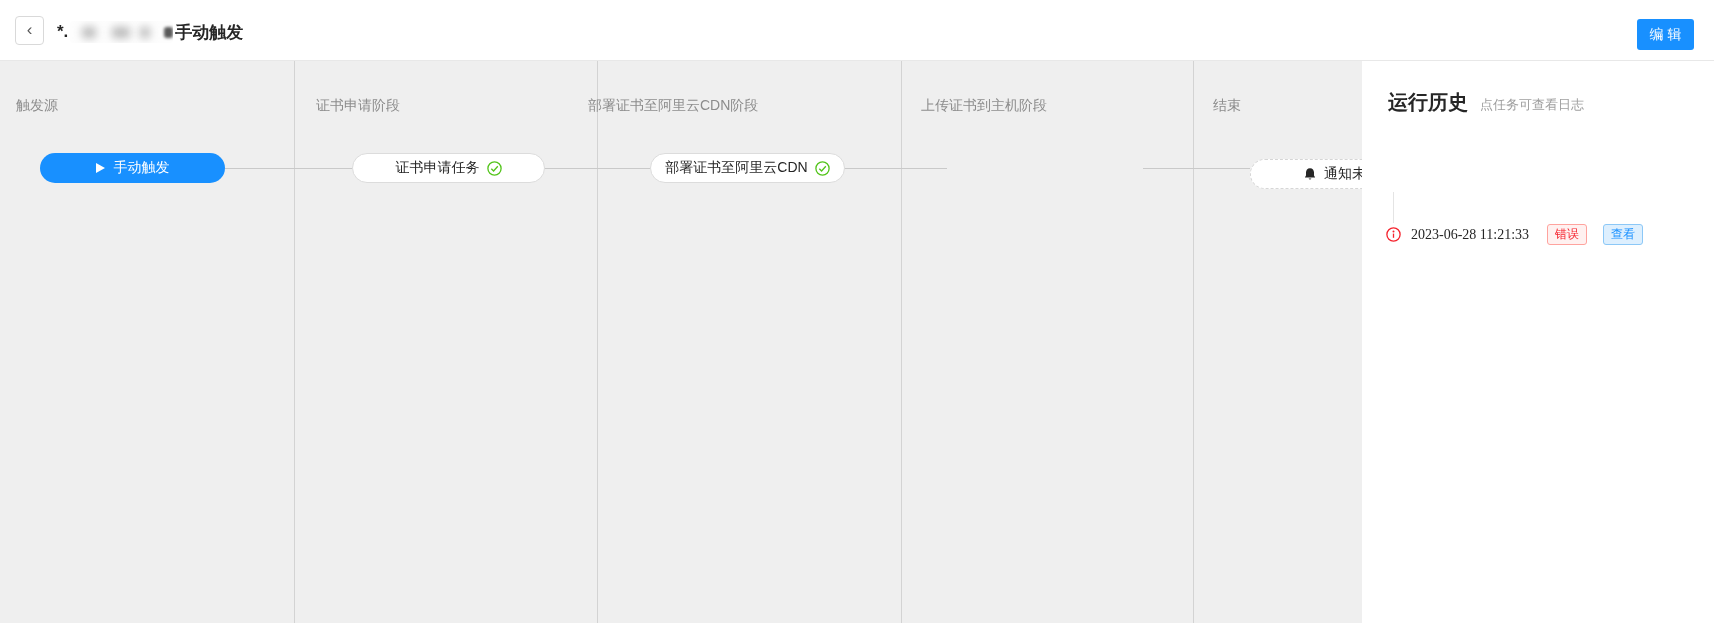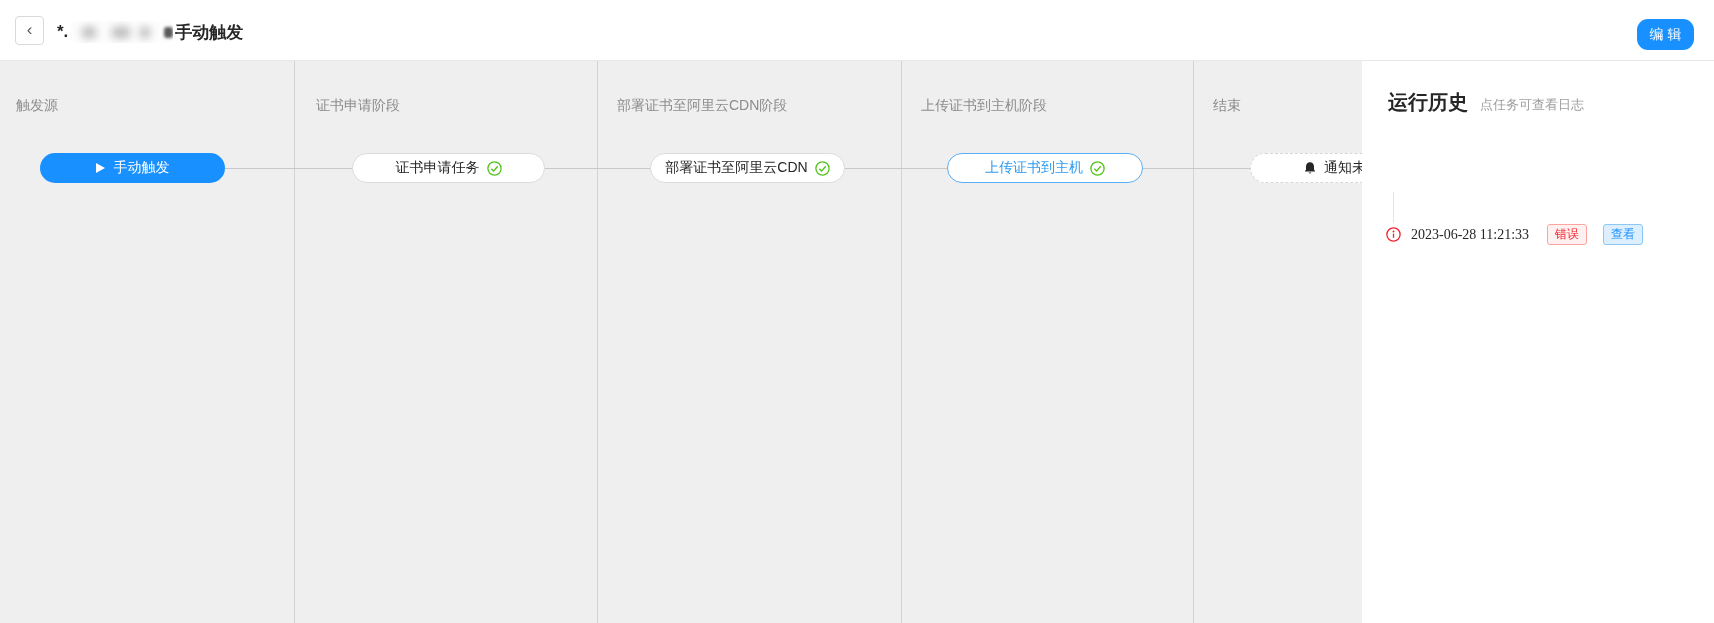--- a/index.html
+++ b/index.html
@@ -17,38 +17,38 @@
     display:flex; align-items:center; font-size:17px; font-weight:bold; color:#262626; }
   .redacted { position:relative; display:inline-block; width:103px; height:22px;
     margin:0 2px; background:#fdfdfd; border-radius:3px; overflow:hidden; }
   .redacted .smudge { position:absolute; top:6px; height:11px; background:#b9b9b9;
     filter:blur(4px); border-radius:3px; }
   .redacted .s1 { left:12px; width:14px; }
   .redacted .s2 { left:42px; width:18px; }
   .redacted .s3 { left:70px; width:10px; }
   .redacted .s4 { left:94px; width:9px; background:#5a5a5a; filter:blur(1.5px); }
   .edit-btn { position:absolute; left:1637px; top:19px; width:57px; height:31px;
-    background:#1890ff; color:#fff; border:none; border-radius:11px; font-size:14px;
+    background:#1890ff; color:#fff; border:none; border-radius:3px; font-size:14px;
     cursor:pointer; font-family:inherit; }
 
   
   .board { position:absolute; left:0; top:61px; width:1714px; height:562px;
     background:#efefef; }
   .v-divider { position:absolute; top:0; bottom:0; width:1px; background:#d3d3d3; }
   .stage-label { position:absolute; top:36px; font-size:14px; color:#8c8c8c;
     white-space:nowrap; }
 
   .pill { position:absolute; top:92px; height:30px; border-radius:15px;
     display:flex; align-items:center; justify-content:center; font-size:14px;
     white-space:nowrap; cursor:pointer; z-index:1; }
   .pill-trigger { background:#1890ff; color:#fff; border:none; gap:9px; }
   .pill-task { background:#fff; border:1px solid #dcdcdc; color:#262626; gap:7px; }
   .pill-selected { background:#fff; border:1px solid #57aef7; color:#2f9bf0; gap:7px; }
   .pill-dashed { background:#fff; border:1px dashed #d6d6d6; color:#262626;
-    justify-content:flex-start; padding-left:52px; gap:7px; overflow:hidden; }
+    justify-content:flex-start; padding-left:52px; gap:7px; overflow:hidden;margin-top:6px; }
   .connector { position:absolute; top:107px; height:1px; background:#c9c9c9; }
 
   .play-icon { width:0; height:0; border-left:9px solid #fff;
     border-top:5.5px solid transparent; border-bottom:5.5px solid transparent; }
 
   
   .panel { position:absolute; left:1362px; top:61px; width:384px; height:562px;
     background:#fff; z-index:3;font-family:Liberation Serif, serif; }
   .panel-head { position:absolute; left:26px; top:28px; display:flex;
     align-items:baseline; gap:12px; }
@@ -89,21 +89,21 @@
 </div>
 
 <div class="board">
   <div class="v-divider" style="left:294px"></div>
   <div class="v-divider" style="left:597px"></div>
   <div class="v-divider" style="left:901px"></div>
   <div class="v-divider" style="left:1193px"></div>
 
   <div class="stage-label" style="left:16px">触发源</div>
   <div class="stage-label" style="left:316px">证书申请阶段</div>
-  <div class="stage-label" style="left:617px">部署证书至阿里云CDN阶段</div>
+  <div class="stage-label" style="left:588px">部署证书至阿里云CDN阶段</div>
   <div class="stage-label" style="left:921px">上传证书到主机阶段</div>
   <div class="stage-label" style="left:1213px">结束</div>
 
   <div class="connector" style="left:225px; width:127px"></div>
   <div class="connector" style="left:545px; width:105px"></div>
   <div class="connector" style="left:845px; width:102px"></div>
   <div class="connector" style="left:1143px; width:107px"></div>
 
   <div class="pill pill-trigger" style="left:40px; width:185px">
     <span class="play-icon"></span>
@@ -119,27 +119,20 @@
   </div>
 
   <div class="pill pill-task" style="left:650px; width:195px">
     <span>部署证书至阿里云CDN</span>
     <svg width="15" height="15" viewBox="0 0 15 15">
       <circle cx="7.5" cy="7.5" r="6.6" fill="none" stroke="#52c41a" stroke-width="1.3"></circle>
       <path d="M4.3 7.7 L6.6 10 L10.8 5.2" fill="none" stroke="#52c41a" stroke-width="1.3"></path>
     </svg>
   </div>
 
-  <div class="pill pill-selected" style="left:947px; width:196px">
-    <span>上传证书到主机</span>
-    <svg width="15" height="15" viewBox="0 0 15 15">
-      <circle cx="7.5" cy="7.5" r="6.6" fill="none" stroke="#52c41a" stroke-width="1.3"></circle>
-      <path d="M4.3 7.7 L6.6 10 L10.8 5.2" fill="none" stroke="#52c41a" stroke-width="1.3"></path>
-    </svg>
-  </div>
 
   <div class="pill pill-dashed" style="left:1250px; width:195px">
     <svg width="14" height="15" viewBox="0 0 14 15">
       <path d="M7 1.2 C4.4 1.2 3 3.2 3 5.6 L3 8.6 L1.8 10.6 L12.2 10.6 L11 8.6 L11 5.6 C11 3.2 9.6 1.2 7 1.2 Z" fill="#262626"></path>
       <path d="M5.6 11.5 a1.5 1.5 0 0 0 2.8 0 Z" fill="#262626"></path>
     </svg>
     <span>通知未</span>
   </div>
 </div>
 

